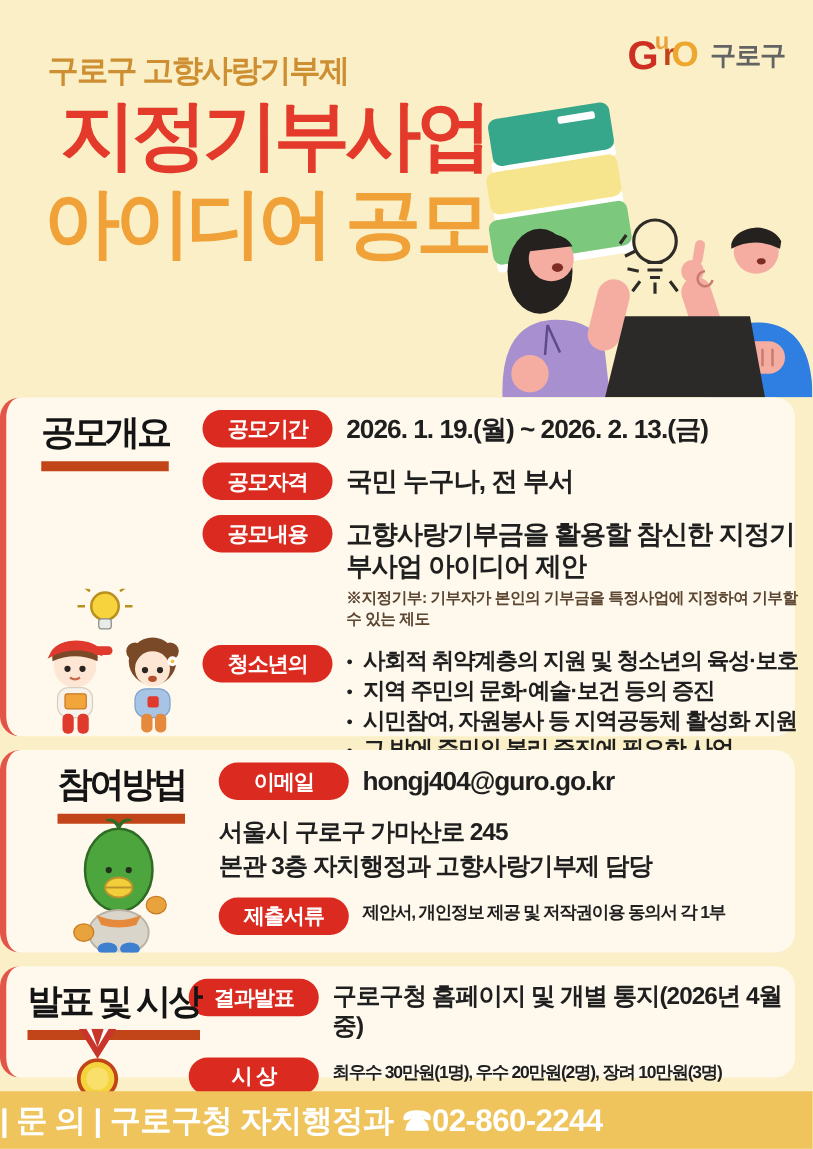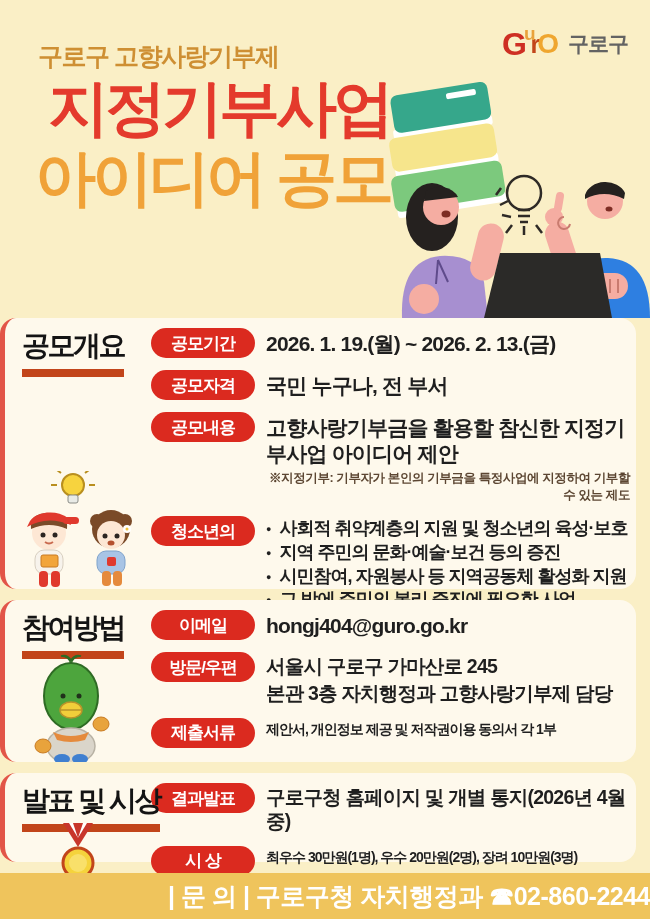--- a/index.html
+++ b/index.html
@@ -28,49 +28,49 @@
   .title .t1 { color:#E43A2C;text-align:right; }
   .title .t2 { color:#F0A238; }
 
   .books-svg  { position:absolute; left:383px; top:78px; }
   .people-svg { position:absolute; right:0; top:165px; }
 
   
   .panel { position:relative; display:flex; background:#FEF9EC;
            border-left:5px solid #E25548; border-radius:16px;
            margin:0 14px 11px 0; }
-  .p1 { height:271px; }
-  .p2 { height:162px; }
+  .p1 { height:271px;padding-left:11px; }
+  .p2 { height:162px;padding-left:24px; }
   .p3 { height:89px;  }
   .left-col { width:142px; flex:none; padding:14px 0 0 17px; position:relative; }
   .sec-title { display:inline-block; }
   .sec-title h2 { font-size:28px; font-weight:900; color:#141414; letter-spacing:-2.5px; line-height:1; white-space:nowrap; }
   .sec-bar { height:8px; background:#C2451A; margin-top:9px; width:100%; }
   .rows { flex:1; padding:10px 6px 0 4px; }
   .row { display:flex; gap:11px; margin-bottom:12px; align-items:flex-start; }
   .pill { width:104px; height:30px; flex:none; background:#DB2A1F; border-radius:17px;
           display:flex; align-items:center; justify-content:center;
           color:#fff; font-size:17px; font-weight:800; letter-spacing:-1px; white-space:nowrap; }
   .val { font-weight:800; color:#1F1F1F; letter-spacing:-0.8px; line-height:1.22; padding-top:3px; }
   .v-lg { font-size:21px; }
   .v-md { font-size:19.5px; }
   .v-sm { font-size:14px; letter-spacing:-1px; white-space:nowrap; }
-  .note { font-size:12.5px; color:#5C4632; font-weight:700; letter-spacing:-0.4px; margin-top:4px;text-align:right; }
+  .note { font-size:12.5px; color:#5C4632; font-weight:700; letter-spacing:-0.4px; margin-top:4px; }
   .bullets { list-style:none; margin-top:1px; }
   .bullets li { display:flex; gap:9px; font-size:18px; font-weight:800; color:#1F1F1F;
                 letter-spacing:-1px; line-height:1.32; white-space:nowrap; }
   .bullets li::before { content:"●"; font-size:9px; padding-top:7px; color:#1F1F1F; }
 
   .kids-svg   { position:absolute; left:6px;  bottom:-2px; }
   .mascot-svg { position:absolute; left:22px; bottom:0; }
   .medal-svg  { position:absolute; left:50px; top:50px; }
 
   
   .footer { position:absolute; left:0; bottom:0; width:650px; height:46px; background:#EFC45C;
-            display:flex; align-items:center; justify-content:flex-end;
+            display:flex; align-items:center; justify-content:flex-start;
             color:#fff; font-size:25px; font-weight:800; letter-spacing:-0.5px; }
 </style>
 </head>
 <body>
 
 <div class="poster">
 
   <div class="hdr">
     <div class="logo">
       <span class="lg l-g">G</span>
@@ -222,21 +222,20 @@
         <ellipse cx="35" cy="105" rx="8" ry="5" fill="#3F7FD0"></ellipse>
         <ellipse cx="53" cy="105" rx="8" ry="5" fill="#3F7FD0"></ellipse>
       </svg>
     </div>
     <div class="rows">
       <div class="row">
         <div class="pill">이메일</div>
         <div class="val v-lg">hongj404@guro.go.kr</div>
       </div>
       <div class="row">
-        <div class="pill">방문/우편</div>
         <div>
           <div class="val v-md">서울시 구로구 가마산로 245</div>
           <div class="val v-md">본관 3층 자치행정과 고향사랑기부제 담당</div>
         </div>
       </div>
       <div class="row">
         <div class="pill">제출서류</div>
         <div>
           <div class="val v-sm">제안서, 개인정보 제공 및 저작권이용 동의서 각 1부</div>
         </div>

